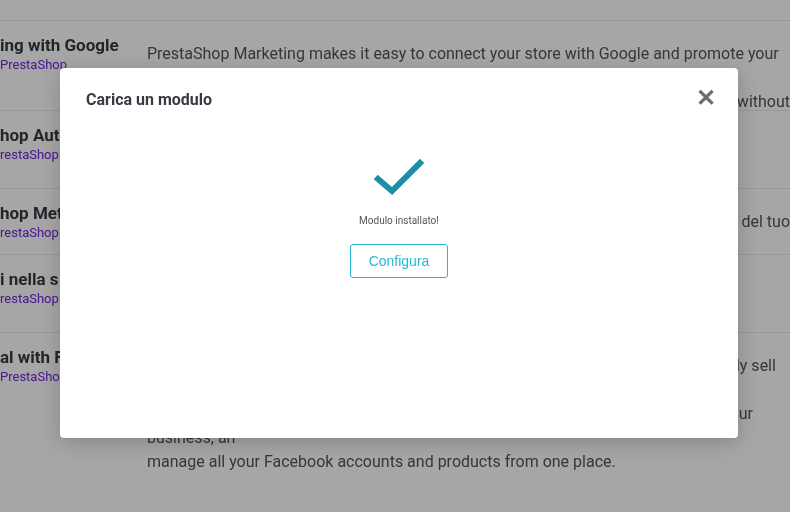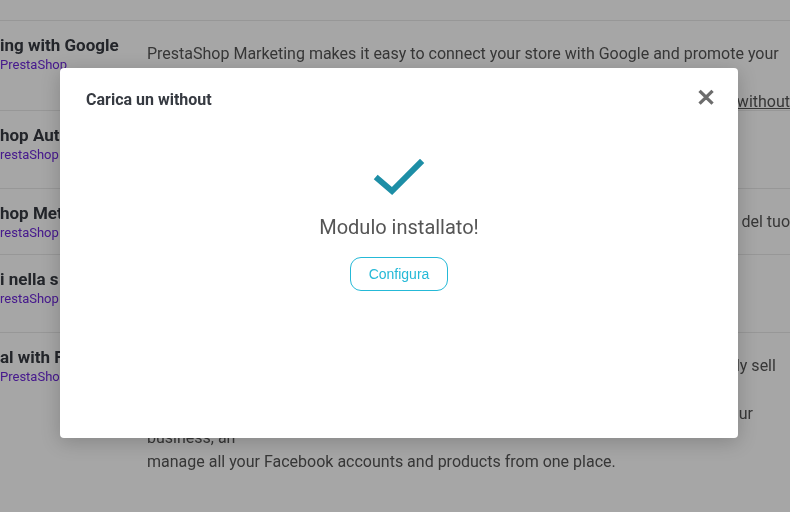--- a/index.html
+++ b/index.html
@@ -94,45 +94,45 @@
     }
     .check-icon {
       display: inline-block;
       margin-bottom: 14px;
     }
     .check-icon svg {
       width: 54px;
       height: 40px;
     }
     .status-text {
-      font-size: 20px;
+      font-size: 10px;
       color: #555;
       margin-bottom: 18px;
     }
     .configure-btn {
       display: inline-block;
       padding: 8px 18px;
       border: 1px solid #25b9d7;
       color: #25b9d7;
       background: #fff;
       font-size: 14px;
-      border-radius: 11px;
+      border-radius: 3px;
       cursor: pointer;
     }
   </style>
 </head>
 <body>
 
 <div class="background">
   <div class="module-row">
     <div class="module-title">ing with Google</div>
     <div class="module-author">PrestaShop</div>
     <div class="module-desc">
       <span>PrestaShop Marketing makes it easy to connect your store with Google and promote your products</span><br>
-      <span style="float:right;text-decoration:underline;">without</span>
+      <span style="float:right;">without</span>
     </div>
   </div>
   <div class="module-row">
     <div class="module-title">hop Aut</div>
     <div class="module-author">restaShop</div>
   </div>
   <div class="module-row">
     <div class="module-title">hop Met</div>
     <div class="module-author">restaShop</div>
     <div class="module-desc" style="text-align:right;">
@@ -151,21 +151,21 @@
       <span>Facebook and Instagram. Discover new opportunities to help you scale and grow your business, an</span><br>
       <span>manage all your Facebook accounts and products from one place.</span>
     </div>
   </div>
 </div>
 
 <div class="overlay"></div>
 
 <div class="modal">
   <div class="modal-header">
-    <div class="modal-title">Carica un without</div>
+    <div class="modal-title">Carica un modulo</div>
     <div class="modal-close">✕</div>
   </div>
   <div class="modal-body">
     <div class="check-icon">
       <svg viewBox="0 0 54 40">
         <polyline points="6,22 20,34 48,6" fill="none" stroke="#1d8ea6" stroke-width="6" stroke-linecap="square"></polyline>
       </svg>
     </div>
     <div class="status-text">Modulo installato!</div>
     <button class="configure-btn">Configura</button>

